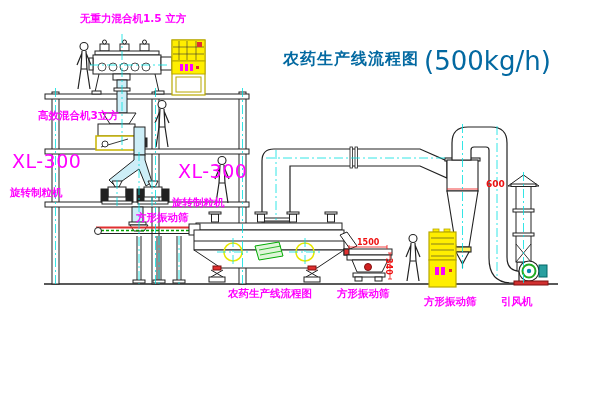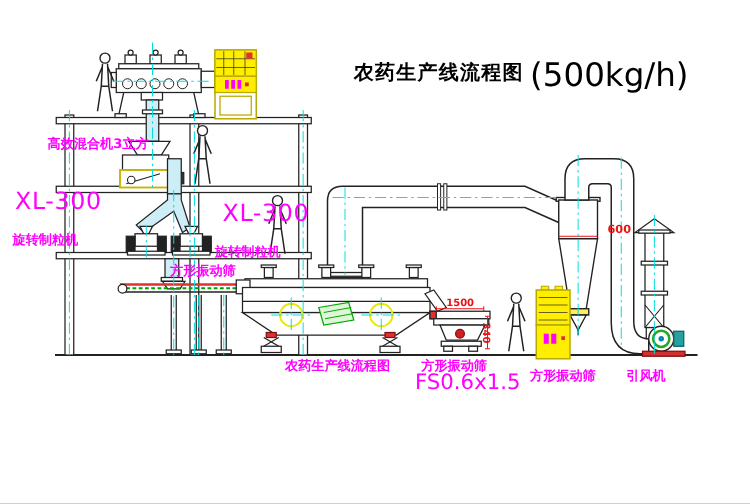--- a/index.html
+++ b/index.html
@@ -6,21 +6,21 @@
   #canvas{
     position:relative;width:600px;height:403px;background:#ffffff;
     font-family:"DejaVu Sans",sans-serif;overflow:hidden;margin:0 auto;
   }
   #drawing{position:absolute;left:0;top:0;}
   .lbl{position:absolute;white-space:nowrap;line-height:1;color:#ff00ff;}
   .lbl-cn-sm{font-size:10.5px;font-weight:bold;letter-spacing:0px;}
   .lbl-model-lg{font-size:19px;font-weight:normal;letter-spacing:0.5px;}
   .lbl-model-md{font-size:17px;font-weight:normal;}
   .dim{position:absolute;white-space:nowrap;line-height:1;color:#ee1111;font-size:8px;font-weight:bold;}
-  .titlebar{position:absolute;left:283px;top:46px;color:#000000;white-space:nowrap;}
+  .titlebar{position:absolute;left:283px;top:46px;color:#0369a1;white-space:nowrap;}
   .titlebar .t-cn{font-size:16px;font-weight:bold;letter-spacing:1px;vertical-align:6px;}
   .titlebar .t-cap{font-size:26px;font-weight:normal;letter-spacing:0px;}
   .rot90{transform:rotate(90deg);transform-origin:left top;}
 </style>
 </head>
 <body>
 
 <div id="canvas">
 
   <svg id="drawing" width="600" height="403" viewBox="0 0 600 403">
@@ -277,33 +277,33 @@
       <line x1="289" y1="252" x2="321" y2="252"></line>
         <line x1="305" y1="238" x2="305" y2="266"></line>
     </g>
   </svg>
 
   <div class="titlebar">
     <span class="t-cn">农药生产线流程图</span>
     <span class="t-cap">(500kg/h)</span>
   </div>
 
+  <div class="lbl lbl-cn-sm" style="left:80px;top:13px;">无重力混合机1.5 立方</div>
   <div class="lbl lbl-cn-sm" style="left:38px;top:110px;">高效混合机3立方</div>
 
   <div class="lbl lbl-model-lg" style="left:12px;top:152px;">XL-300</div>
   <div class="lbl lbl-cn-sm" style="left:10px;top:187px;">旋转制粒机</div>
   <div class="lbl lbl-model-lg" style="left:178px;top:162px;">XL-300</div>
   <div class="lbl lbl-cn-sm" style="left:172px;top:197px;">旋转制粒机</div>
 
   <div class="lbl lbl-cn-sm" style="left:136px;top:212px;">方形振动筛</div>
 
   <div class="lbl lbl-cn-sm" style="left:228px;top:288px;">农药生产线流程图</div>
 
   <div class="lbl lbl-cn-sm" style="left:337px;top:288px;">方形振动筛</div>
-  <div class="lbl lbl-model-md" style="left:332px;top:298px;">FS0.6x1.5</div>
 
   <div class="lbl lbl-cn-sm" style="left:424px;top:296px;">方形振动筛</div>
   <div class="lbl lbl-cn-sm" style="left:501px;top:296px;">引风机</div>
 
   <div class="dim" style="left:454px;top:180px;font-size:9px;margin-left:32px;">600</div>
   <div class="dim" style="left:357px;top:239px;">1500</div>
   <div class="dim rot90" style="left:392px;top:258px;">340</div>
 
 </div>
 

